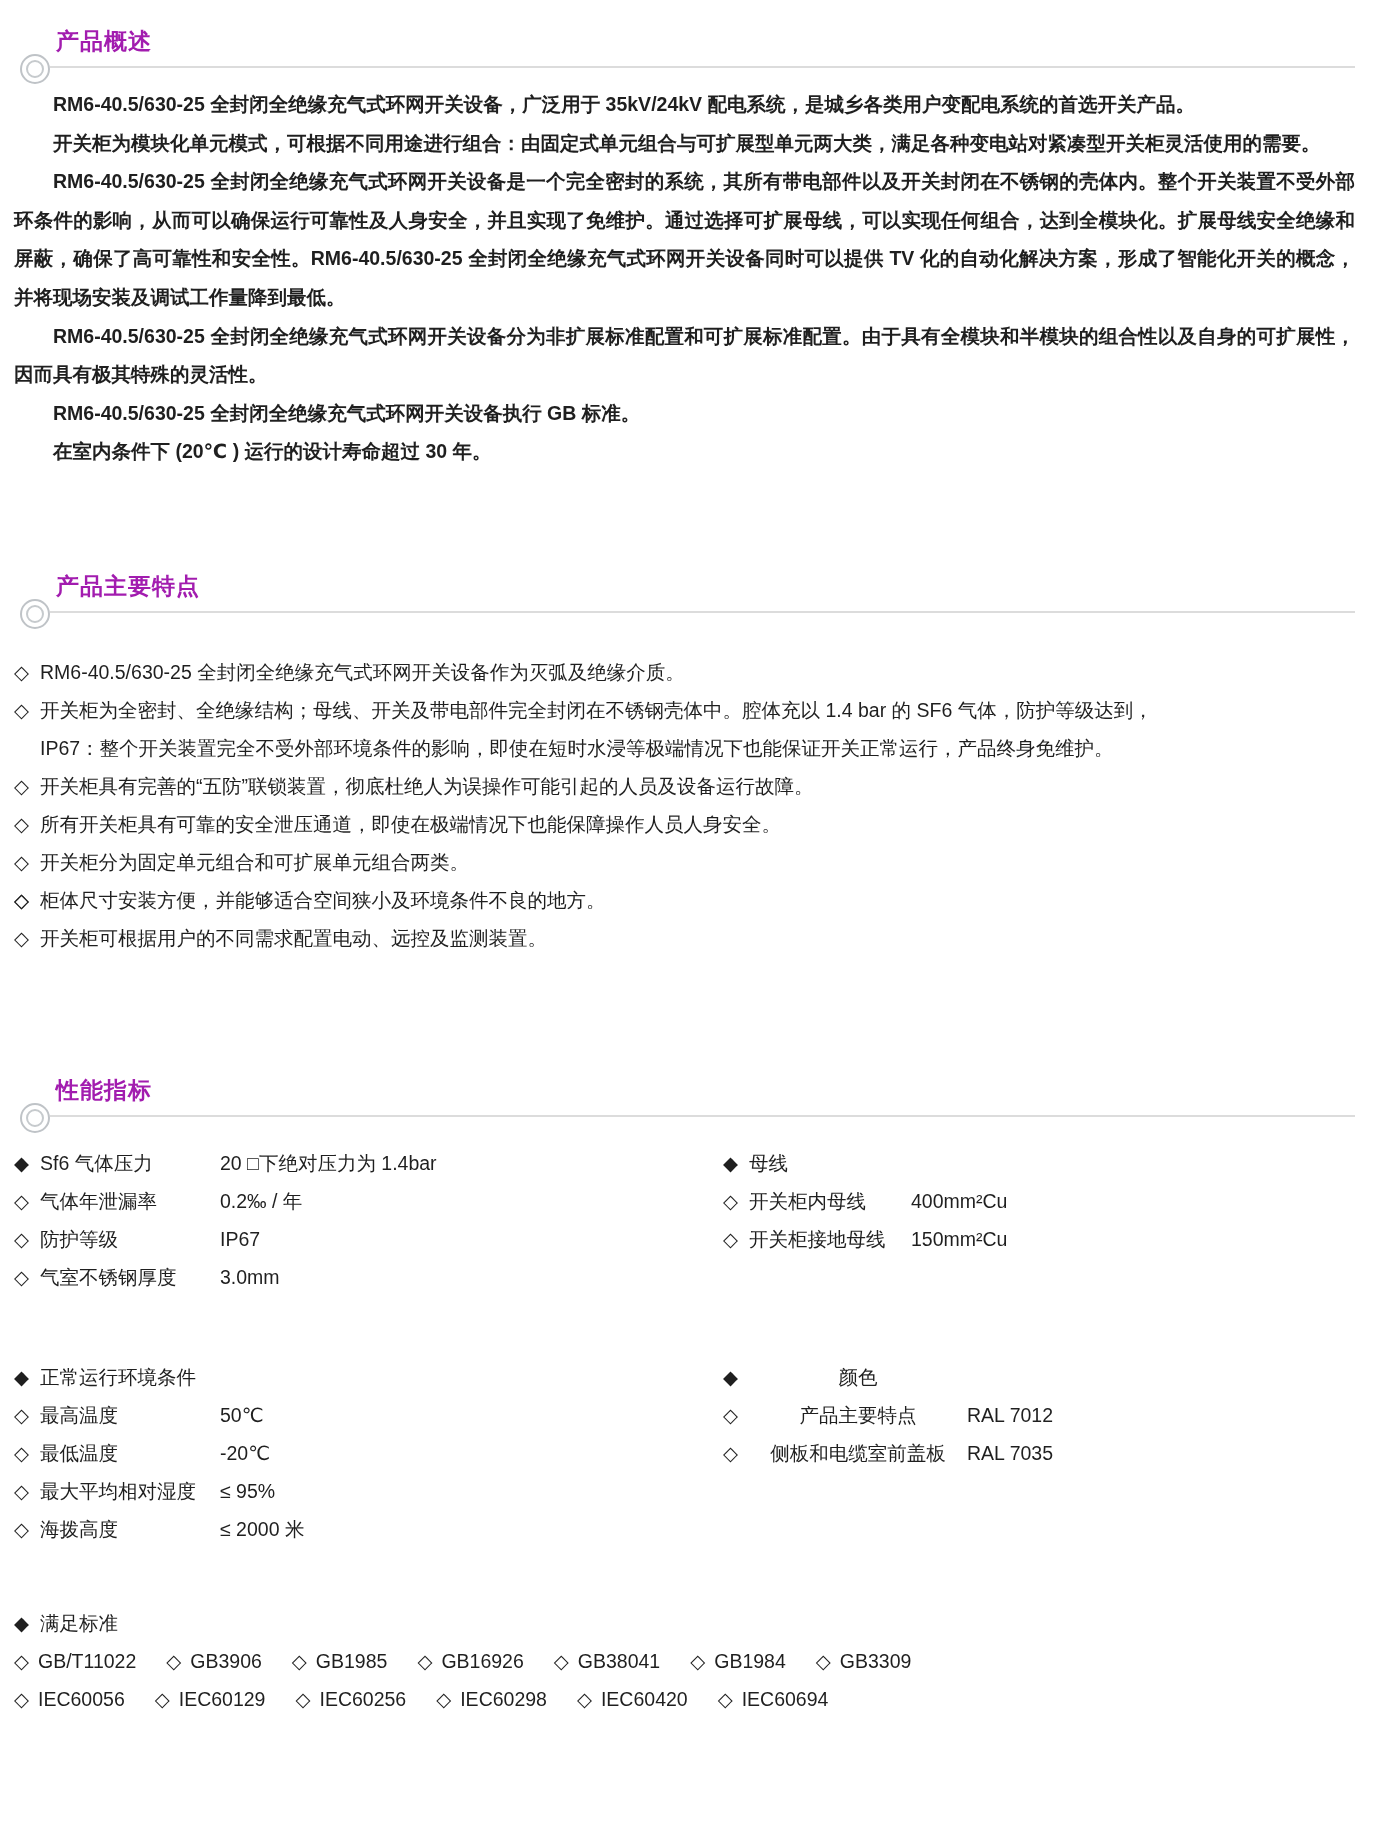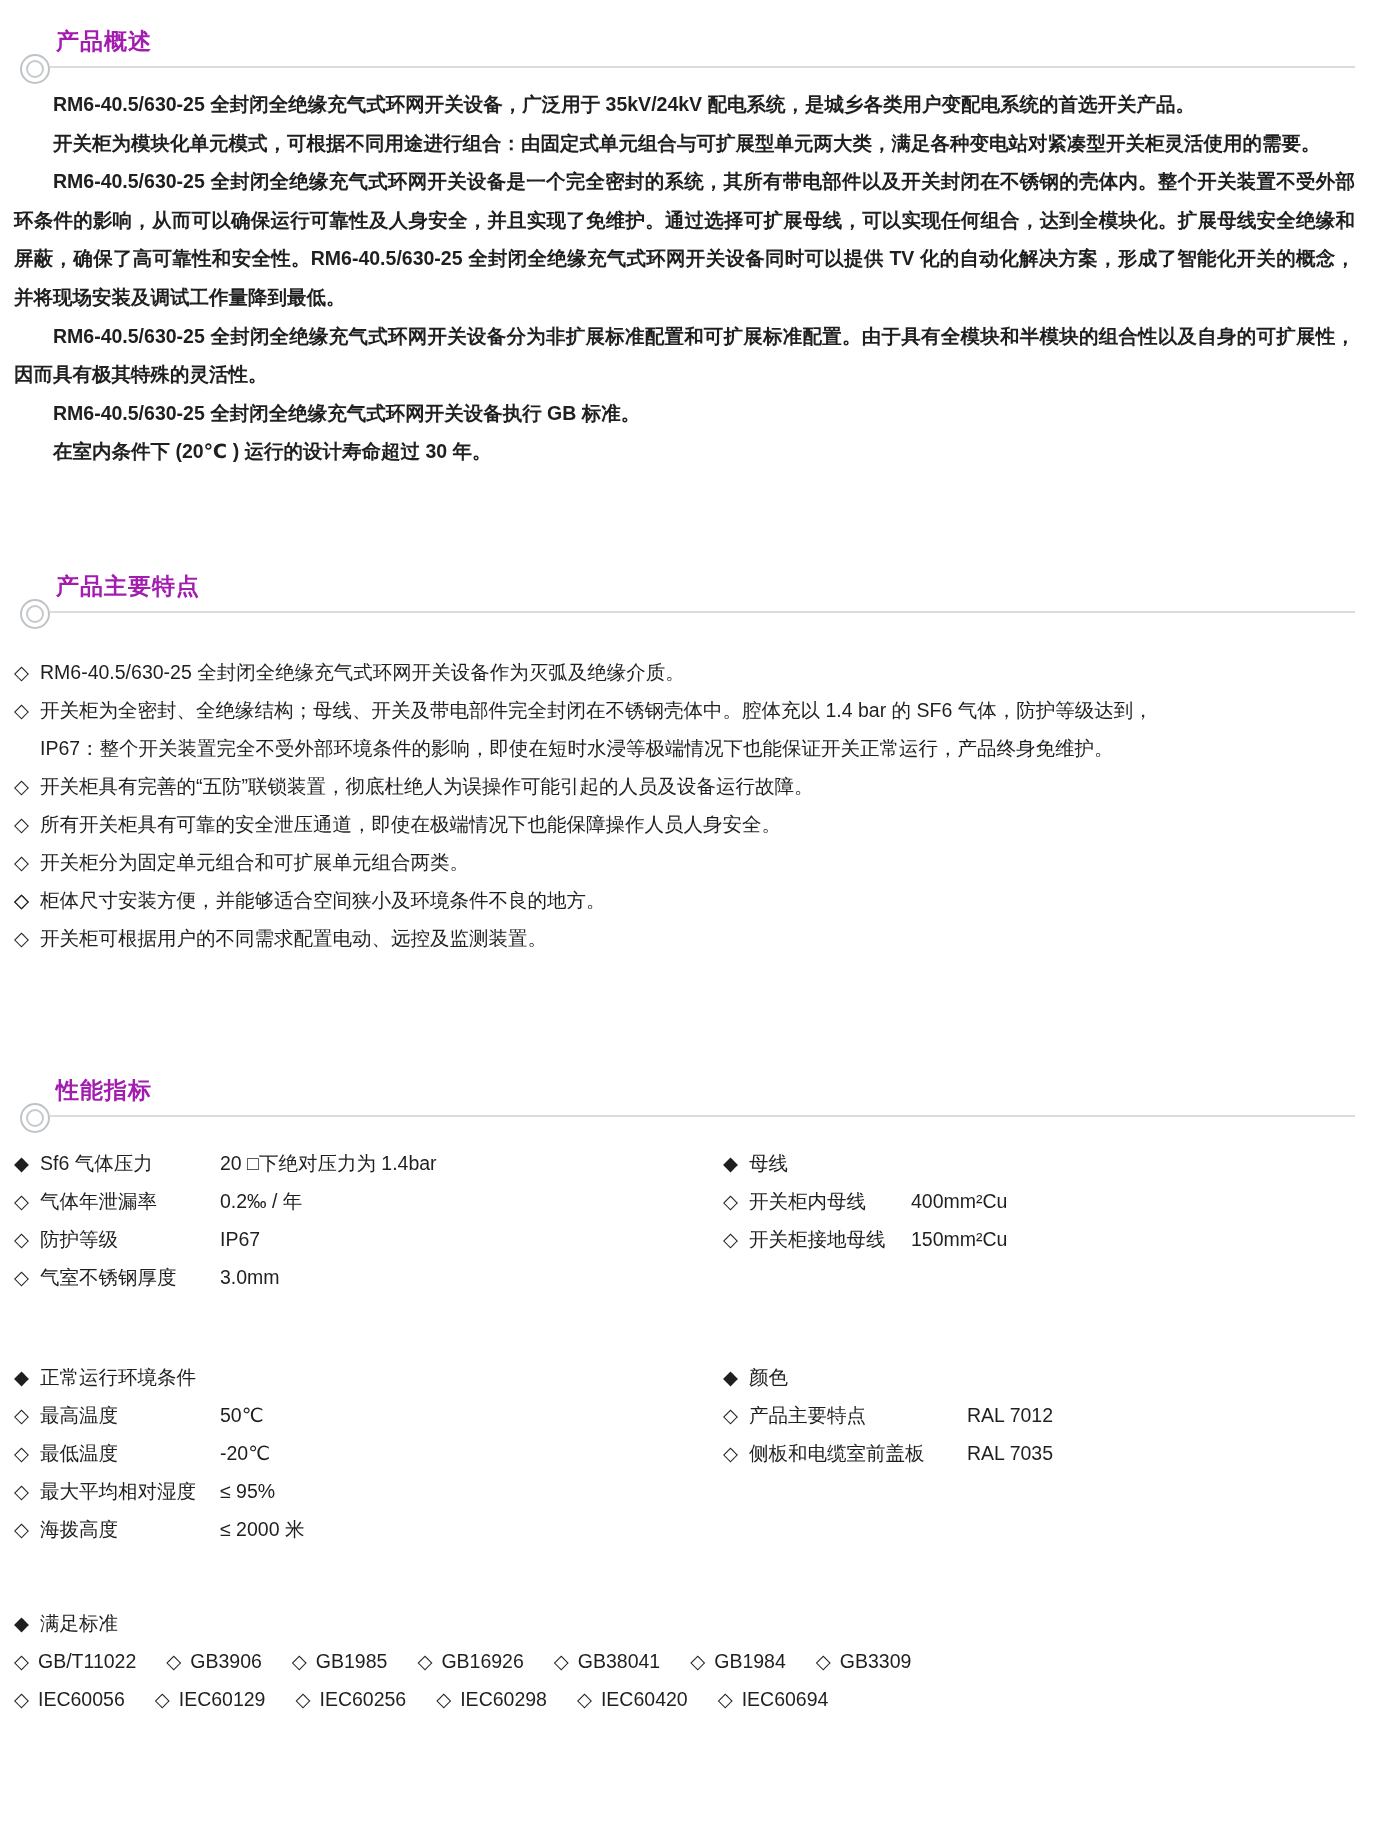--- a/index.html
+++ b/index.html
@@ -51,21 +51,21 @@
   .perf-grid{display:grid;grid-template-columns:709px 1fr;}
   .perf-grid.g1{margin-top:28px;}
   .perf-grid.g2{margin-top:62px;}
   .perf-row{display:flex;align-items:center;height:38px;}
   .perf-marker{width:26px;flex:0 0 26px;}
   .perf-label{flex:0 0 auto;}
   .perf-value{white-space:nowrap;}
   #gas-rows .perf-label{width:180px;}
   #env-rows .perf-label{width:180px;}
   #busbar-rows .perf-label{width:162px;}
-  #color-rows .perf-label{width:218px;}
+  #color-rows .perf-label{width:218px;text-align:center;}
   
   .std-block{margin-top:56px;}
   #std-head .perf-label{width:auto;}
   .std-row{display:flex;align-items:center;height:38px;gap:30px;}
   .std-item{display:inline-flex;align-items:center;gap:9px;white-space:nowrap;}
 </style>
 </head>
 <body>
 
 <div class="page">

